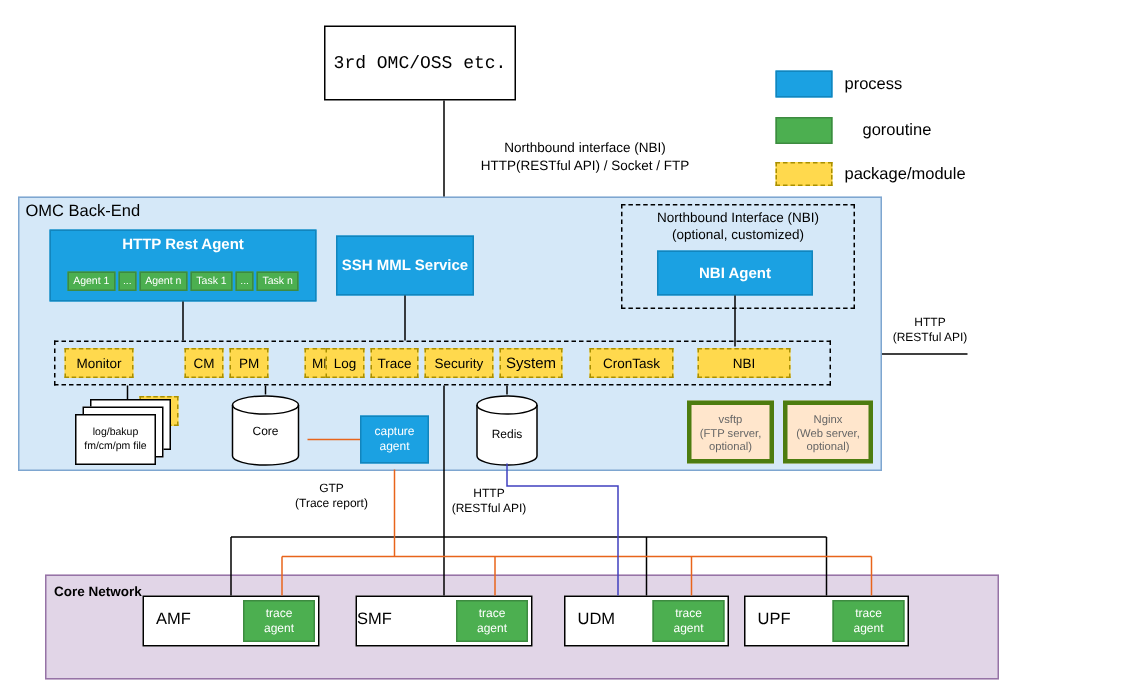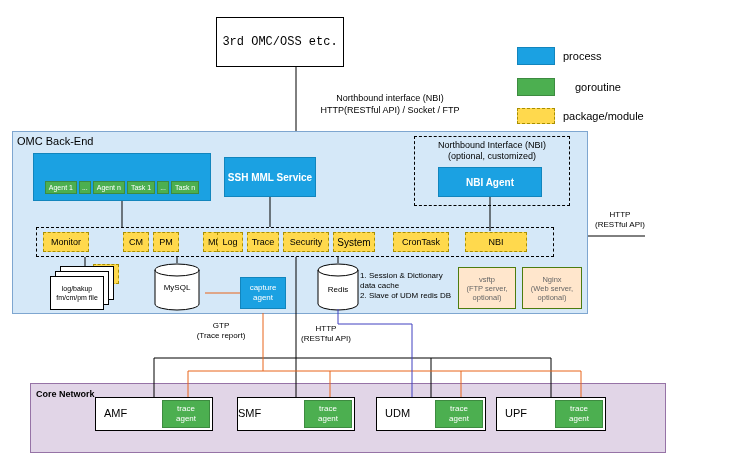--- a/index.html
+++ b/index.html
@@ -16,21 +16,21 @@
   body{background:#fff;font-family:"Liberation Sans",sans-serif;}
   .canvas{position:relative;width:752px;height:466px;background:#fff;color:#000;font-size:10px;overflow:hidden;}
   .abs{position:absolute;}
   .pre{white-space:pre-line;}
   .center{display:flex;align-items:center;justify-content:center;text-align:center;}
   .whitebox{background:#fff;border:1px solid #000;}
   .proc{background:var(--process);color:#fff;border:1px solid #1285bd;}
   .goro{background:var(--goroutine);color:#fff;border:1px solid #3d8b40;}
   .pkg{background:var(--package-module);border:1px dashed #a98f00;color:#000;}
   .dashed{border:1px dashed #000;}
-  .optbox{background:var(--optional-box-bg);border:1px solid #4d7c0f;color:#666;}
+  .optbox{background:var(--optional-box-bg);border:3px solid #4d7c0f;color:#666;}
   .lbl{line-height:12px;}
   svg.wires{position:absolute;left:0;top:0;pointer-events:none;}
   svg.wires path{fill:none;stroke-width:1;}
   .line-black{stroke:#000;}
   .line-orange{stroke:var(--trace-line);}
   .line-blue{stroke:var(--redis-udm-line);}
   .filesheet{position:absolute;width:54px;height:34px;background:#fff;border:1px solid #000;}
   .cyl-label{position:absolute;left:0;width:100%;text-align:center;font-size:8px;}
 </style>
 </head>
@@ -51,20 +51,21 @@
   <div class="abs pkg" style="left:517px;top:108px;width:38px;height:16px;"></div>
   <div class="abs" style="left:563px;top:110px;font-size:11px;">package/module</div>
 
   <div class="abs pre lbl" style="left:308px;top:92px;width:164px;text-align:center;font-size:9px;">Northbound interface (NBI)
 HTTP(RESTful API) / Socket / FTP</div>
 
   <div class="abs" style="left:12px;top:131px;width:576px;height:183px;background:var(--backend-bg);border:1px solid #7ea6d0;"></div>
   <div class="abs" style="left:17px;top:135px;font-size:11px;">OMC Back-End</div>
 
   <div class="abs proc" style="left:33px;top:153px;width:178px;height:48px;">
+    <div style="text-align:center;font-size:10px;font-weight:bold;margin-top:4px;">HTTP Rest Agent</div>
     <div class="abs" style="left:4px;right:4px;bottom:6px;display:flex;gap:2px;justify-content:center;">
       <span class="goro center" style="font-size:7px;padding:2px 3px;">Agent 1</span>
       <span class="goro center" style="font-size:7px;padding:2px 2px;">...</span>
       <span class="goro center" style="font-size:7px;padding:2px 3px;">Agent n</span>
       <span class="goro center" style="font-size:7px;padding:2px 3px;">Task 1</span>
       <span class="goro center" style="font-size:7px;padding:2px 2px;">...</span>
       <span class="goro center" style="font-size:7px;padding:2px 3px;">Task n</span>
     </div>
   </div>
 
@@ -99,37 +100,34 @@
     <div class="filesheet" style="left:5px;top:5px;"></div>
     <div class="filesheet center pre" style="left:0;top:10px;font-size:7px;line-height:9px;">log/bakup
 fm/cm/pm file</div>
   </div>
 
   <div class="abs" style="left:154px;top:263px;width:46px;height:48px;">
     <svg width="46" height="48" viewBox="0 0 46 48">
       <path d="M1 7 A22 6 0 0 1 45 7 L45 41 A22 6 0 0 1 1 41 Z" fill="#fff" stroke="#000" stroke-width="1"></path>
       <path d="M1 7 A22 6 0 0 0 45 7" fill="none" stroke="#000" stroke-width="1"></path>
     </svg>
-    <div class="cyl-label" style="top:20px;">MySQL</div>
+    <div class="cyl-label" style="top:20px;">Core</div>
   </div>
 
   <div class="abs proc center pre" style="left:240px;top:277px;width:46px;height:32px;font-size:8px;line-height:10px;">capture
 agent</div>
 
   <div class="abs" style="left:317px;top:263px;width:42px;height:48px;">
     <svg width="42" height="48" viewBox="0 0 42 48">
       <path d="M1 7 A20 6 0 0 1 41 7 L41 41 A20 6 0 0 1 1 41 Z" fill="#fff" stroke="#000" stroke-width="1"></path>
       <path d="M1 7 A20 6 0 0 0 41 7" fill="none" stroke="#000" stroke-width="1"></path>
     </svg>
     <div class="cyl-label" style="top:22px;">Redis</div>
   </div>
 
-  <div class="abs pre" style="left:360px;top:271px;width:110px;font-size:8px;line-height:10px;">1. Session &amp; Dictionary
-data cache
-2. Slave of UDM redis DB</div>
 
   <div class="abs optbox center pre" style="left:458px;top:267px;width:58px;height:42px;font-size:7.5px;line-height:9px;">vsftp
 (FTP server,
 optional)</div>
   <div class="abs optbox center pre" style="left:522px;top:267px;width:60px;height:42px;font-size:7.5px;line-height:9px;">Nginx
 (Web server,
 optional)</div>
 
   <div class="abs pre" style="left:592px;top:210px;width:56px;text-align:center;font-size:8px;line-height:10px;">HTTP
 (RESTful API)</div>

